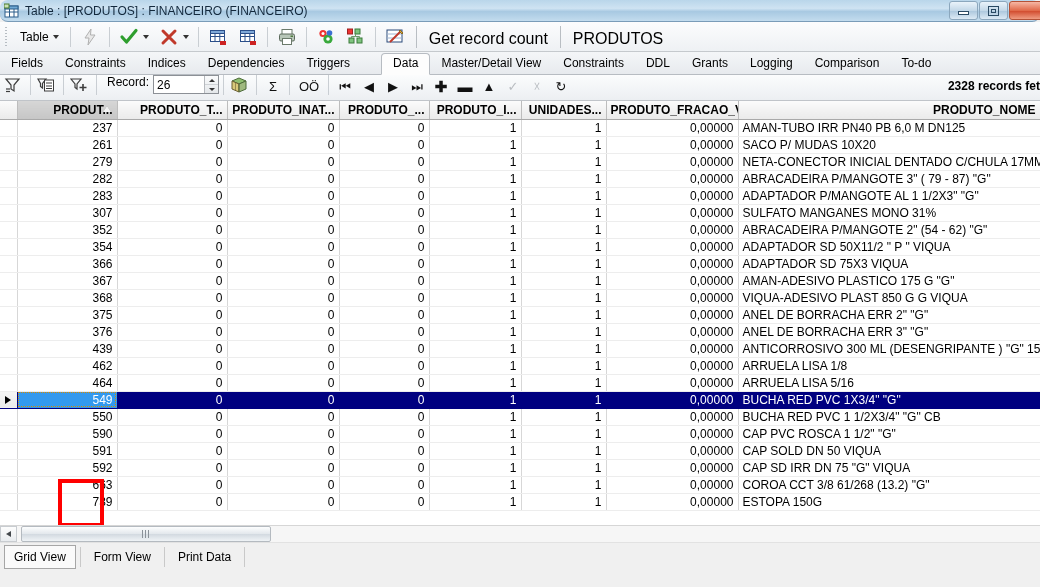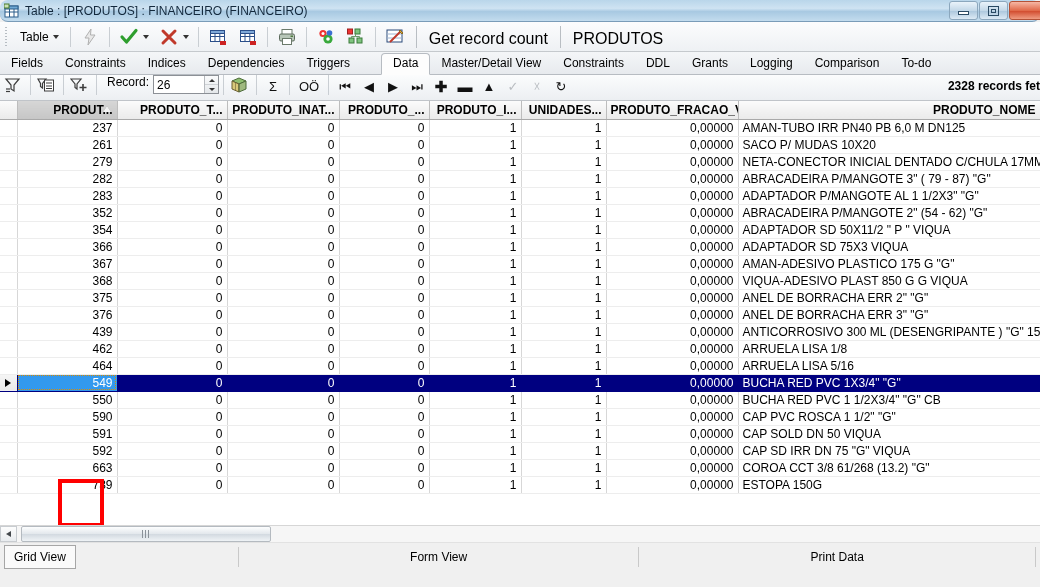--- a/index.html
+++ b/index.html
@@ -213,21 +213,20 @@
     width: 9px; height: 8px;
     background-image: repeating-linear-gradient(to right, #8a9199 0 1px, transparent 1px 3px);
   }
   .sb-left-tri { width:0;height:0;border-top:3.5px solid transparent;border-bottom:3.5px solid transparent;border-right:5px solid #44484c;}
 
   
   .bottombar {
     height: 29px; background: #f0f0f0;
     display: flex; align-items: center; padding-left: 4px;
     border-top: 1px solid #e2e2e2;
-    justify-content: space-between;
   }
   .btab {
     font-size: 12px; padding: 4px 9px; white-space: nowrap;
   }
   .btab.active { border: 1px solid #a6a6a6; background: #fafafa; }
   .bsep { width: 1px; height: 20px; background: #c9c9c9; margin: 0 4px; }
 </style>
 </head>
 <body>
 
@@ -571,20 +570,31 @@
             <td class="num">0</td>
             <td class="num">0</td>
             <td class="num">0</td>
             <td class="num">1</td>
             <td class="num">1</td>
             <td class="num">0,00000</td>
             <td>ADAPTADOR P/MANGOTE AL 1 1/2X3" "G"</td>
           </tr>
           <tr class="datarow">
             <td class="gutter"></td>
+            <td class="num">307</td>
+            <td class="num">0</td>
+            <td class="num">0</td>
+            <td class="num">0</td>
+            <td class="num">1</td>
+            <td class="num">1</td>
+            <td class="num">0,00000</td>
+            <td>SULFATO MANGANES MONO 31%</td>
+          </tr>
+          <tr class="datarow">
+            <td class="gutter"></td>
             <td class="num">352</td>
             <td class="num">0</td>
             <td class="num">0</td>
             <td class="num">0</td>
             <td class="num">1</td>
             <td class="num">1</td>
             <td class="num">0,00000</td>
             <td>ABRACADEIRA P/MANGOTE 2" (54 - 62) "G"</td>
           </tr>
           <tr class="datarow">

